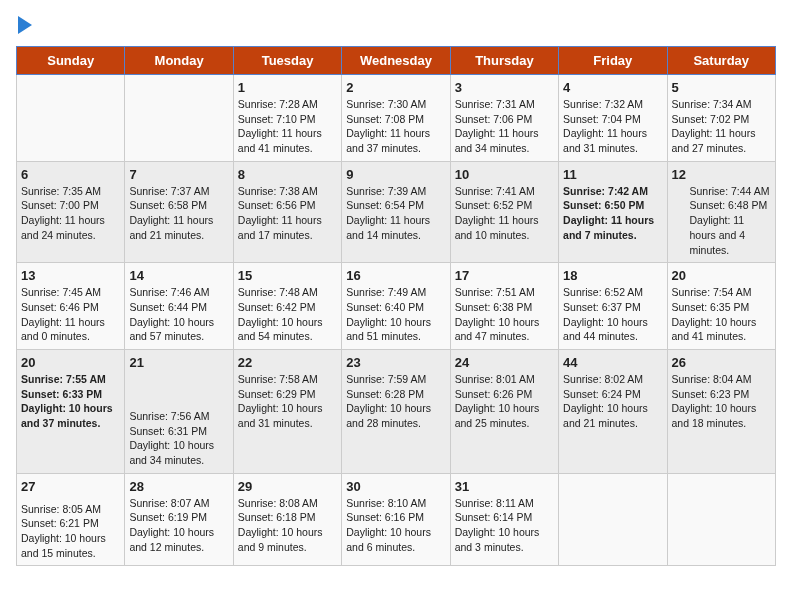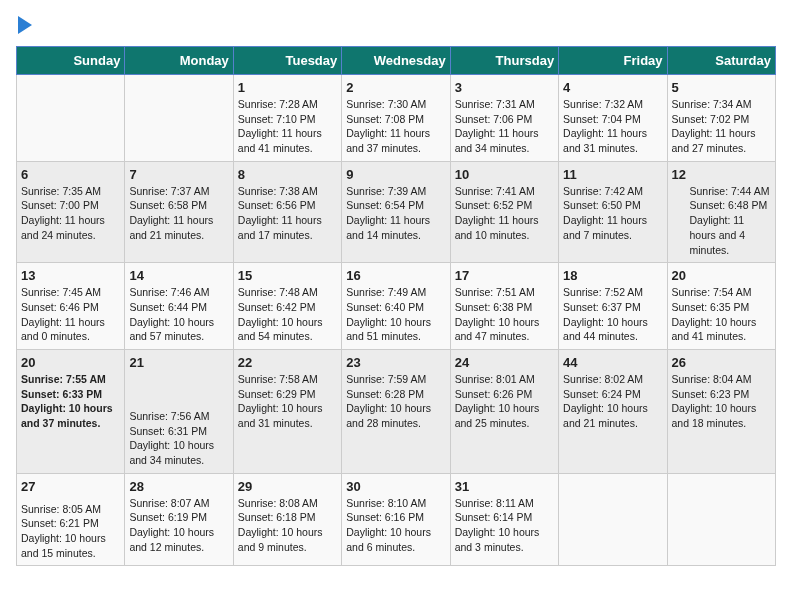--- a/index.html
+++ b/index.html
@@ -34,26 +34,26 @@
     .title-block { text-align: right; }
     .title-block h1 { font-size: 36px; font-weight: bold; color: #222; line-height: 1.1; }
     .title-block h2 { font-size: 16px; font-weight: normal; color: #444; }
 
     .calendar {
       width: 100%;
       border-collapse: collapse;
       border: 1px solid #ccc;
     }
     .calendar thead tr th {
-      background-color: #0f766e;
+      background-color: #c2410c;
       color: #fff;
       font-size: 13px;
       font-weight: bold;
       padding: 6px 4px;
-      text-align: right;
+      text-align: center;
       border: 1px solid #5580cc;
     }
     .calendar tbody tr {
       border-bottom: 1px solid #ccc;
     }
     .calendar tbody tr:nth-child(odd) {
       background-color: #f9f9f9;
     }
     .calendar tbody tr:nth-child(even) {
       background-color: #ececec;
@@ -166,21 +166,21 @@
 Daylight: 11 hours and 14 minutes.</div>
         </td>
         <td>
           <span class="day-number">10</span>
           <div class="day-info" style="white-space: pre-line;">Sunrise: 7:41 AM
 Sunset: 6:52 PM
 Daylight: 11 hours and 10 minutes.</div>
         </td>
         <td>
           <span class="day-number">11</span>
-          <div class="day-info" style="white-space: pre-line;">Sunrise: 7:42 AM
+          <div class="day-info" style="white-space: pre-line; font-weight: bold;">Sunrise: 7:42 AM
 Sunset: 6:50 PM
 Daylight: 11 hours and 7 minutes.</div>
         </td>
         <td>
           <span class="day-number">12</span>
           <div class="day-info" style="white-space: pre-line; margin-left: 18px;">Sunrise: 7:44 AM
 Sunset: 6:48 PM
 Daylight: 11 hours and 4 minutes.</div>
         </td>
       </tr>
@@ -210,21 +210,21 @@
 Daylight: 10 hours and 51 minutes.</div>
         </td>
         <td>
           <span class="day-number">17</span>
           <div class="day-info" style="white-space: pre-line;">Sunrise: 7:51 AM
 Sunset: 6:38 PM
 Daylight: 10 hours and 47 minutes.</div>
         </td>
         <td>
           <span class="day-number">18</span>
-          <div class="day-info" style="white-space: pre-line;">Sunrise: 7:52 AM
+          <div class="day-info" style="white-space: pre-line;">Sunrise: 6:52 AM
 Sunset: 6:37 PM
 Daylight: 10 hours and 44 minutes.</div>
         </td>
         <td>
           <span class="day-number">20</span>
           <div class="day-info" style="white-space: pre-line;">Sunrise: 7:54 AM
 Sunset: 6:35 PM
 Daylight: 10 hours and 41 minutes.</div>
         </td>
       </tr>

